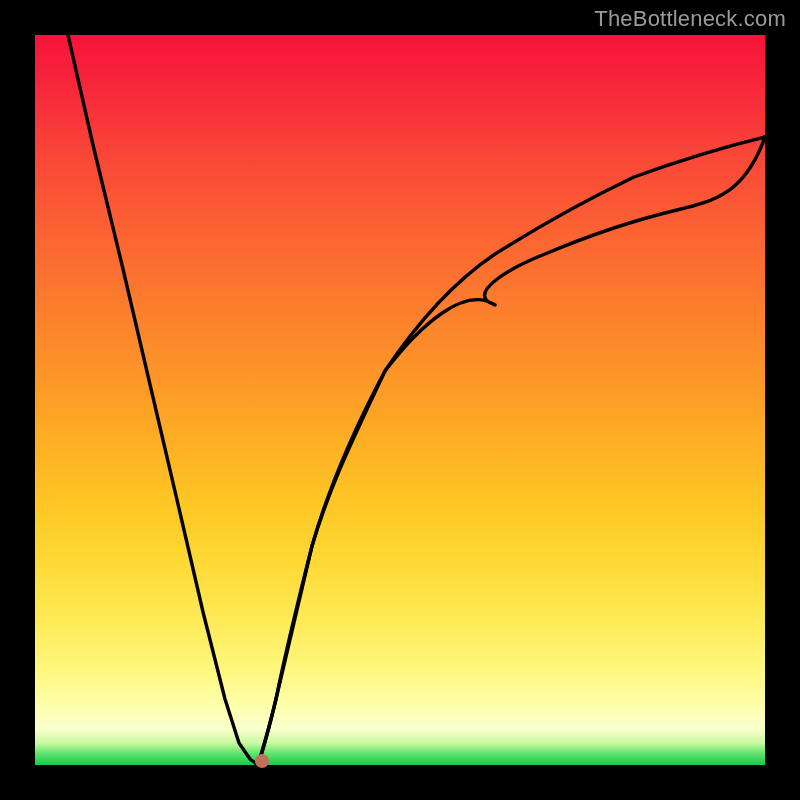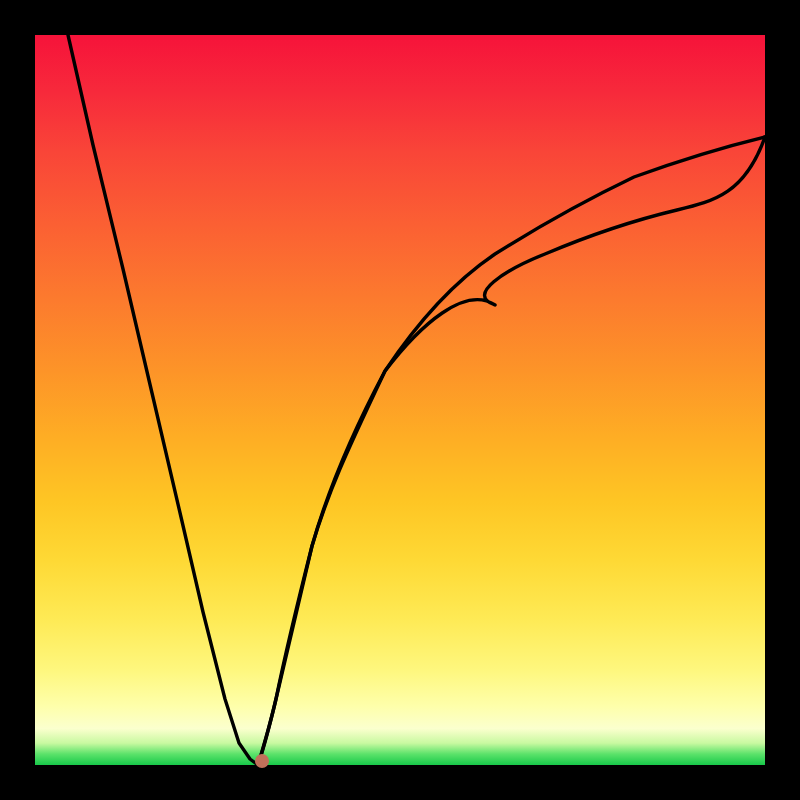--- a/index.html
+++ b/index.html
@@ -71,20 +71,21 @@
   }
   .marker {
     fill: #c1705a;
     stroke: none;
   }
 </style>
 </head>
 <body>
 
 <div class="frame">
+  <div class="watermark">TheBottleneck.com</div>
 
   <div class="plot-area">
     <svg class="curve" viewBox="0 0 730 730">
 
       <path d="M 33 0
                L 58 110
                L 88 234
                L 117 358
                L 146 482
                L 168 577

